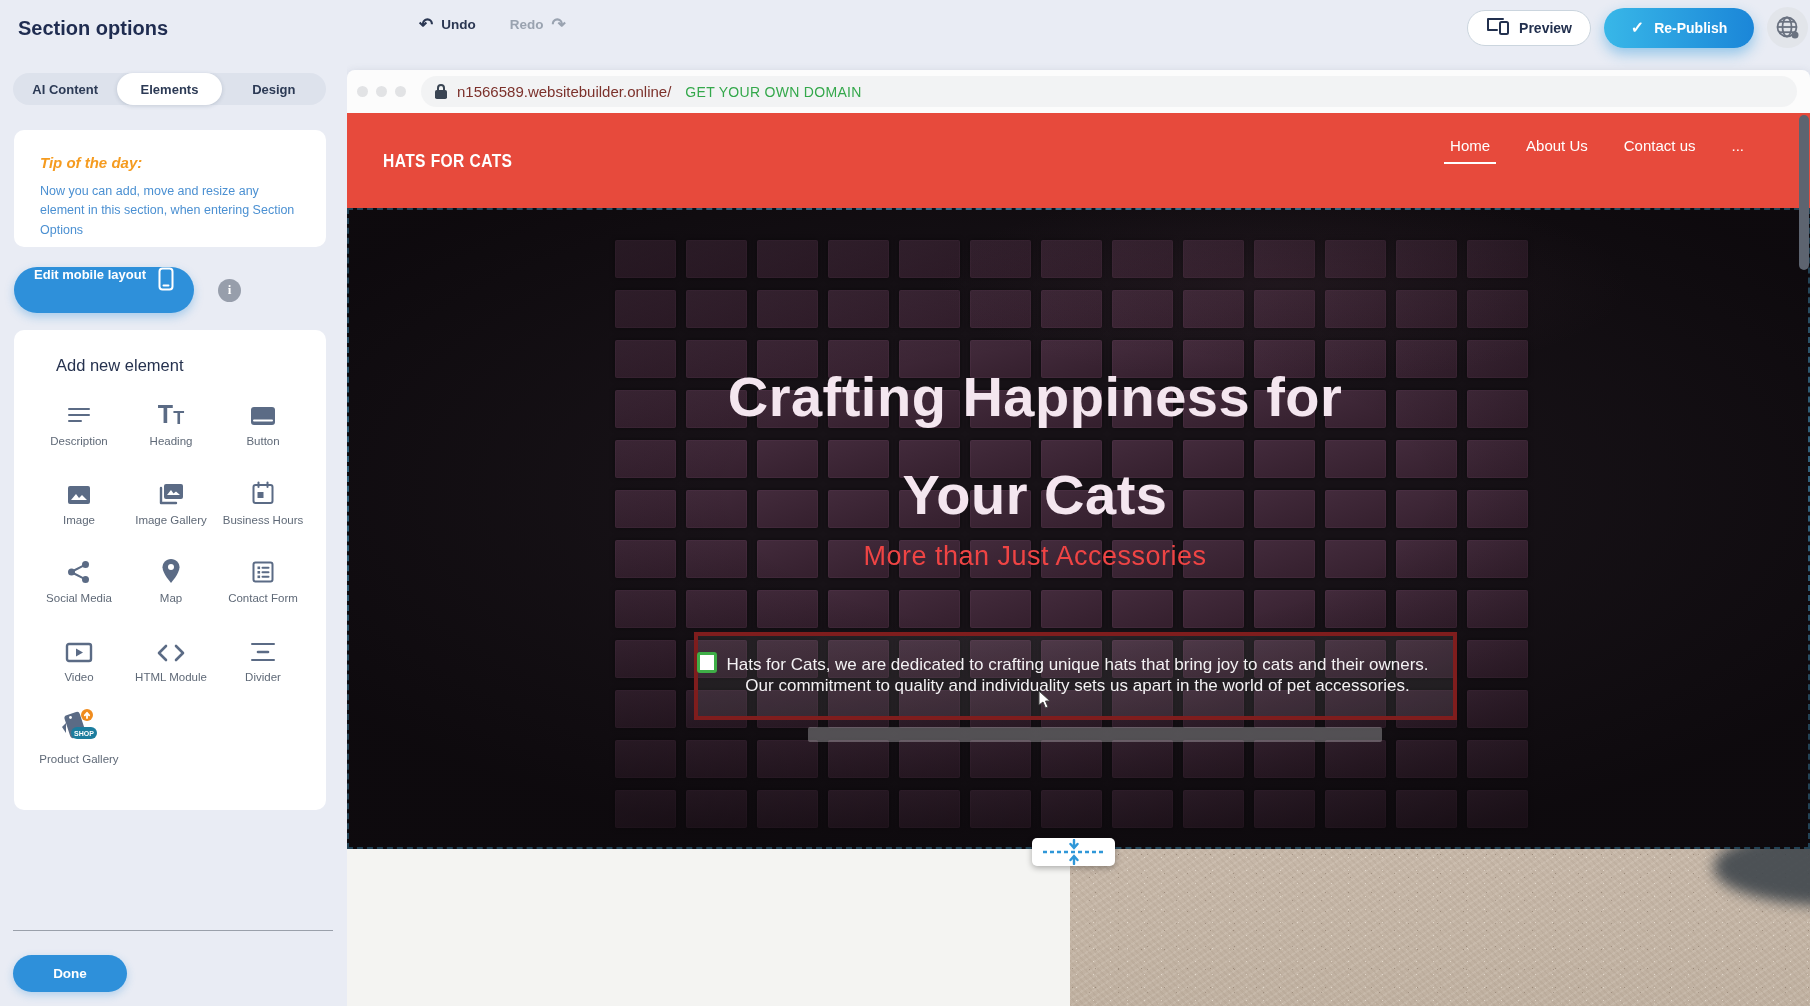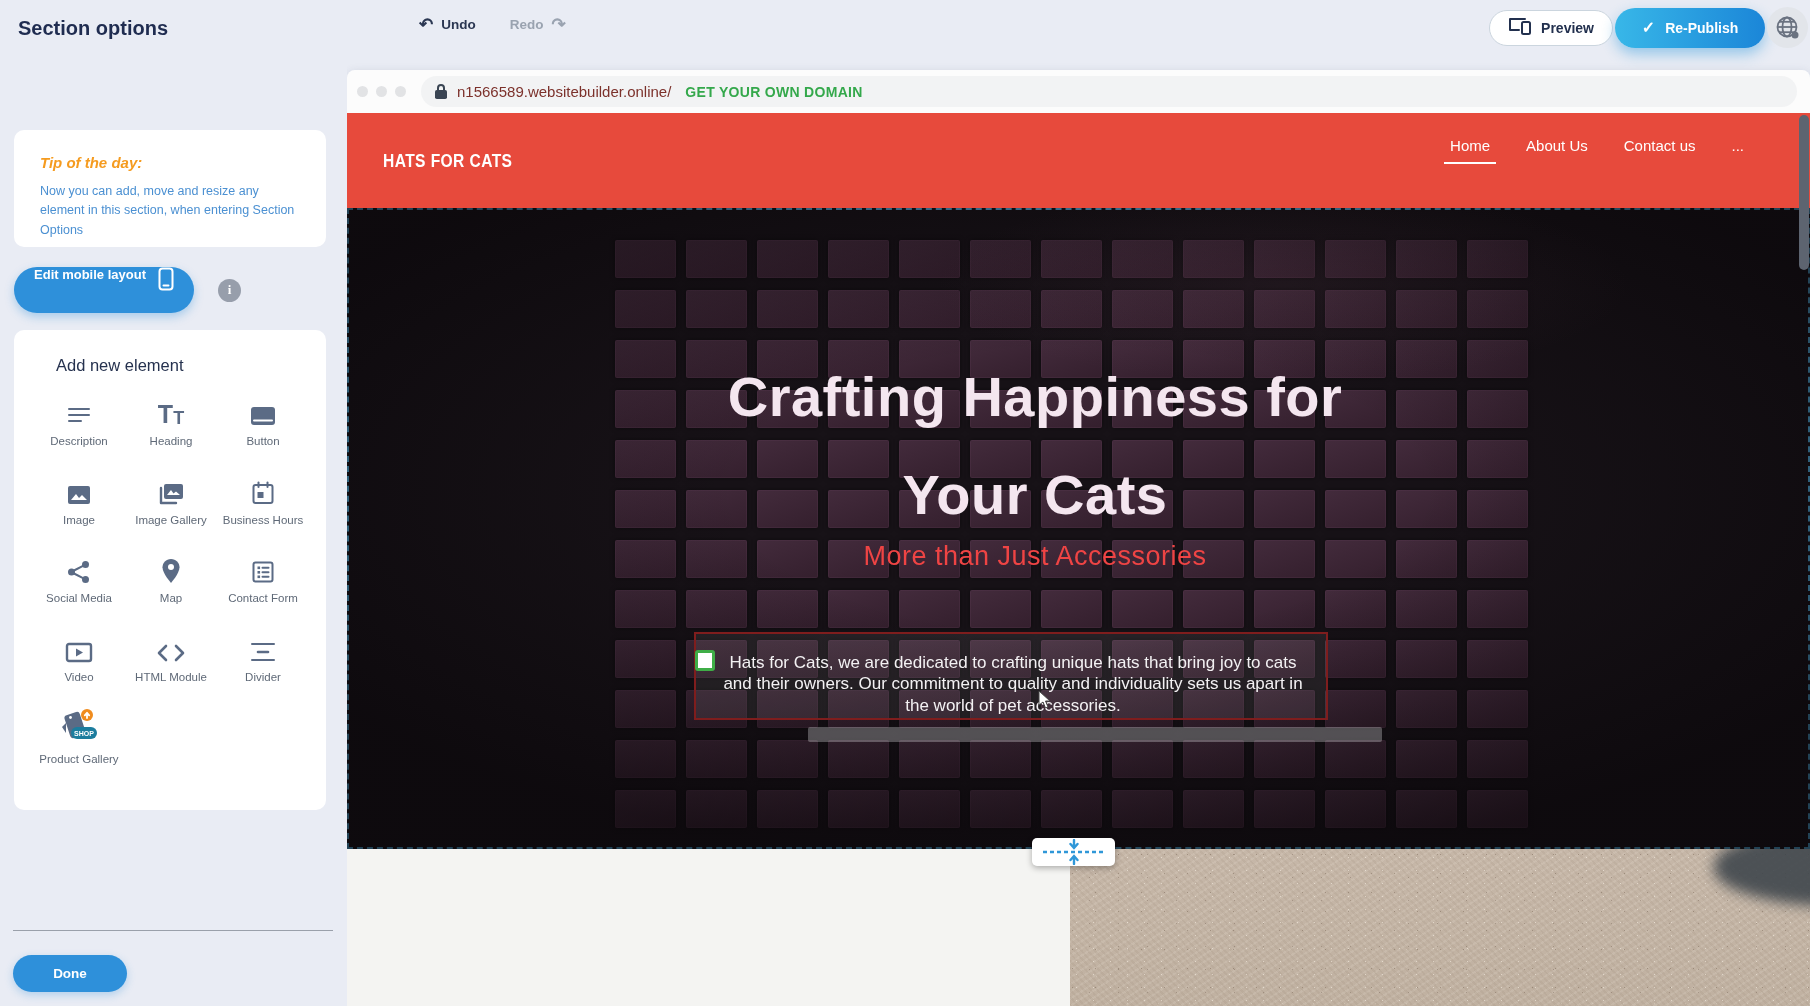--- a/index.html
+++ b/index.html
@@ -47,42 +47,42 @@
     font-size:13.5px; font-weight:700; cursor:pointer; box-shadow:0 3px 8px rgba(46,144,218,.3); }
 
   
   .topbar { position:absolute; left:347px; top:0; width:1463px; height:70px; }
   .undo-redo { position:absolute; left:72px; top:16px; display:flex; align-items:center; gap:34px; }
   .tb-btn { display:flex; align-items:center; gap:8px; border:none; background:none;
     font-family:inherit; font-size:13.5px; font-weight:700; cursor:pointer; }
   .undo { color:#2b3752; }
   .redo { color:#9aa3b0; }
   .tb-arrow { font-size:17px; line-height:1; }
-  .top-actions { position:absolute; right:2px; top:7px; display:flex; align-items:center; gap:2px; }
+  .top-actions { position:absolute; right:2px; top:7px; display:flex; align-items:center; gap:13px; }
   .preview-btn { height:36px; padding:0 18px; border:1px solid #cbd5de; border-radius:18px;
     background:#fff; display:flex; align-items:center; gap:9px; font-family:inherit;
     font-size:14px; font-weight:700; color:#22304e; cursor:pointer; }
   .republish-btn { height:40px; width:150px; border:none; border-radius:20px;
     background:linear-gradient(90deg,#38b7e8,#1b86d8); color:#fff; font-family:inherit;
     font-size:14px; font-weight:700; display:flex; align-items:center; justify-content:center;
     gap:10px; cursor:pointer; box-shadow:0 6px 14px rgba(43,150,220,.45); }
   .globe-btn { width:41px; height:41px; border-radius:50%; background:#e2e5ea; border:none;
     display:flex; align-items:center; justify-content:center; cursor:pointer; }
 
   
   .canvas { position:absolute; left:347px; top:70px; width:1463px; height:936px;
     border-radius:8px 8px 0 0; box-shadow:0 2px 10px rgba(50,60,90,.15); }
   .chrome { position:relative; width:100%; height:43px; background:#fcfcfc;
     border-radius:8px 8px 0 0; display:flex; align-items:center; }
   .dots { display:flex; gap:8px; margin-left:10px; }
   .dot { width:11px; height:11px; border-radius:50%; background:#e2e3e5; }
   .url-field { margin-left:15px; margin-right:13px; flex:1; height:31px; background:#f2f3f4;
     border-radius:16px; display:flex; align-items:center; padding-left:13px; cursor:text; }
   .url-text { color:#7c312b; font-size:15px; margin-left:9px; }
-  .domain-link { color:#34a84b; font-size:14px; font-weight:700; letter-spacing:.3px;
+  .domain-link { color:#34a84b; font-size:14px; font-weight:400; letter-spacing:.3px;
     margin-left:14px; cursor:pointer; }
 
   
   .site-header { position:relative; width:100%; height:95px; background:#e74a3c;
     display:flex; align-items:center; }
   .logo { color:#fff; font-size:19px; font-weight:700; letter-spacing:.5px;
     margin-left:36px; transform:scaleX(.82); transform-origin:left center; }
   .site-nav { position:absolute; right:66px; top:24px; display:flex; align-items:flex-end; gap:36px; }
   .nav-item { color:#fff; font-size:15px; cursor:pointer; padding-bottom:10px; position:relative; }
   .nav-item.active::after { content:""; position:absolute; left:-6px; right:-6px; bottom:0;
@@ -100,22 +100,22 @@
       radial-gradient(ellipse 34% 22% at 64% 12%, rgba(120,80,100,.12), rgba(0,0,0,0) 70%),
       radial-gradient(ellipse 62% 58% at 50% 44%, rgba(0,0,0,0) 38%, rgba(8,5,8,.62) 100%); }
   .hero-content { position:absolute; left:0; top:0; width:1376px; height:100%;
     text-align:center; z-index:3; }
   .hero-heading { margin-top:140px; color:#f4e6ef; font-size:56px; font-weight:600;
     line-height:1.75; letter-spacing:.5px; }
   .hero-sub { position:absolute; left:0; width:100%; top:333px; color:#ef4444;
     font-size:27px; letter-spacing:.5px; }
   .ghost-bar { position:absolute; left:461px; top:519px; width:574px; height:15px;
     background:rgba(205,205,210,.35); z-index:3; border-radius:2px; }
-  .selected-box { position:absolute; left:347px; top:424px; width:634px; height:88px;
-    border:2px solid #7f1d1d; background:rgba(255,255,255,.07); z-index:4; cursor:move; }
+  .selected-box { position:absolute; left:347px; top:424px; width:763px; height:88px;
+    border:4px solid #7f1d1d; background:rgba(255,255,255,.07); z-index:4; cursor:move; }
   .sel-handle { position:absolute; left:-1px; top:16px; width:20px; height:21px;
     background:#fff; border:3px solid #3fae47; border-radius:3px; cursor:ew-resize; }
   .sel-text { margin:18px 20px 0 24px; color:#f3f1f3; font-size:17px; line-height:1.25;
     text-align:center; }
   .cursor-arrow { position:absolute; left:690px; top:482px; z-index:6; }
 
   
   .resize-handle { position:absolute; left:685px; top:768px; width:83px; height:28px;
     background:#fff; border-radius:5px; box-shadow:0 2px 6px rgba(0,0,0,.3); z-index:7;
     display:flex; align-items:center; justify-content:center; cursor:ns-resize; }
@@ -139,20 +139,25 @@
     border-radius:5px; background:#5d6470; z-index:8; cursor:grab; }
 </style>
 </head>
 <body>
 
 <div class="app">
 
   <aside class="sidebar">
     <div class="panel-title">Section options</div>
 
+    <div class="tabs">
+      <button class="tab">AI Content</button>
+      <button class="tab active">Elements</button>
+      <button class="tab">Design</button>
+    </div>
 
     <div class="tip-card">
       <div class="tip-title">Tip of the day:</div>
       <div class="tip-body">Now you can add, move and resize any element in this section, when entering Section Options</div>
     </div>
 
     <div class="mobile-row">
       <button class="edit-mobile">
         <span>Edit mobile layout</span>
         <span class="ic">

